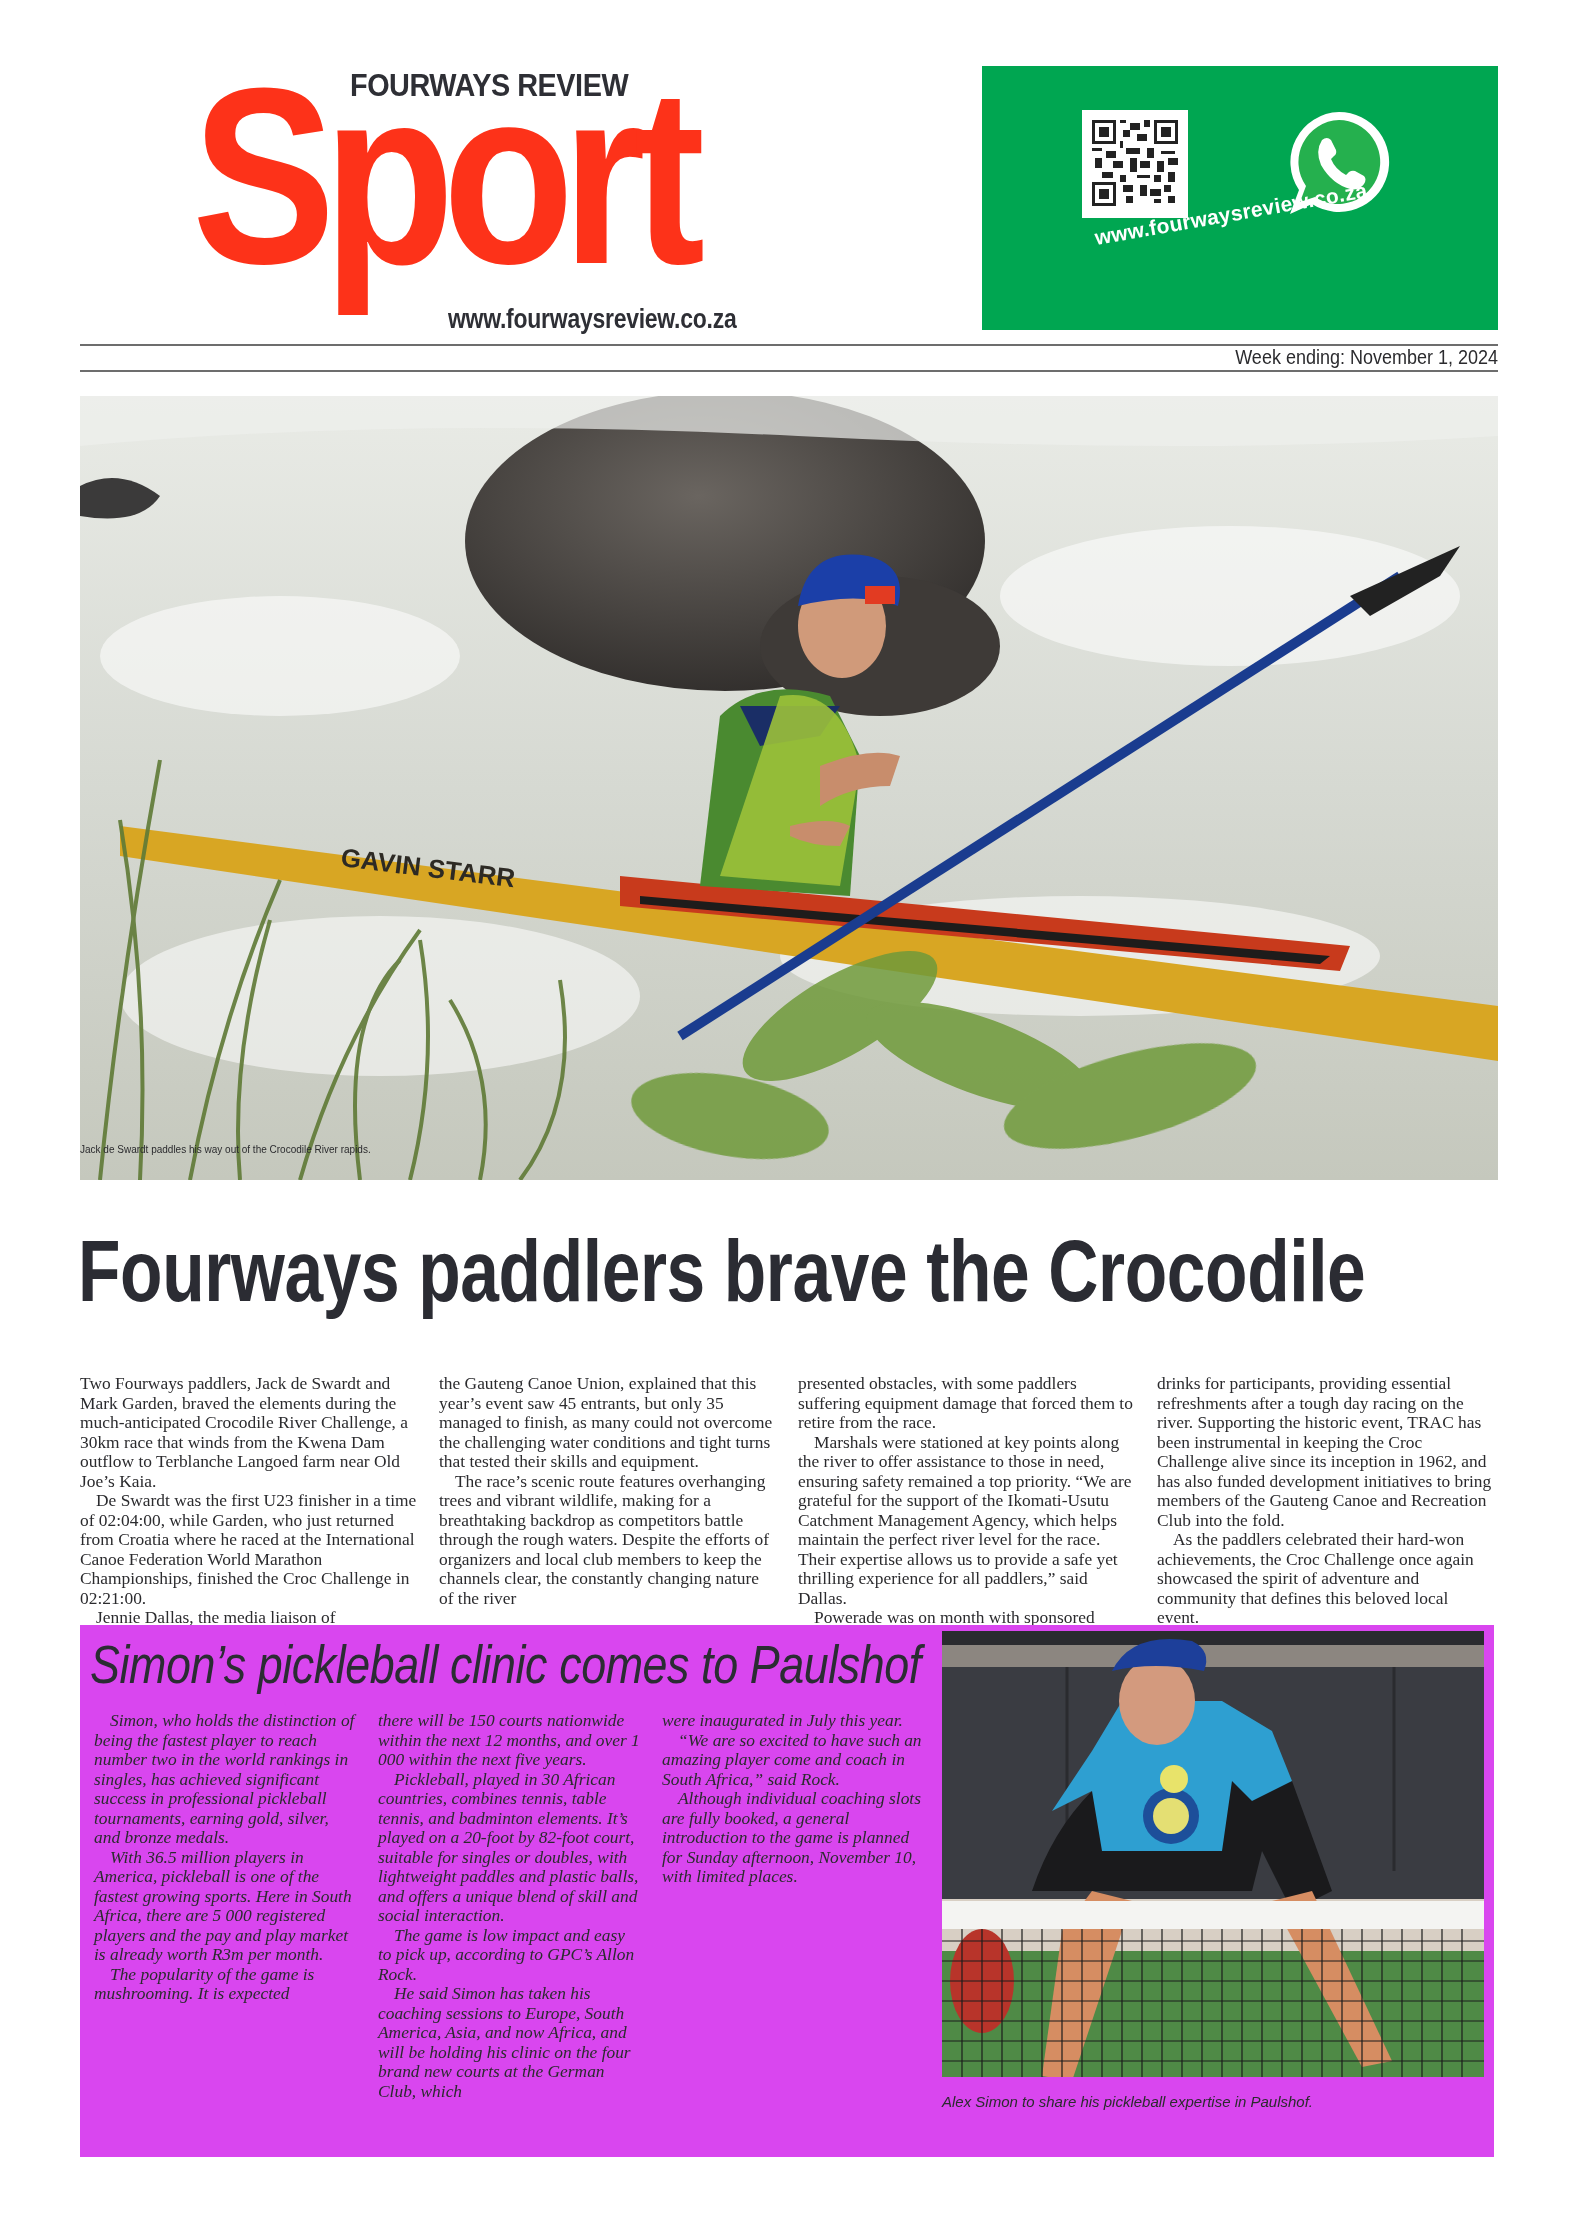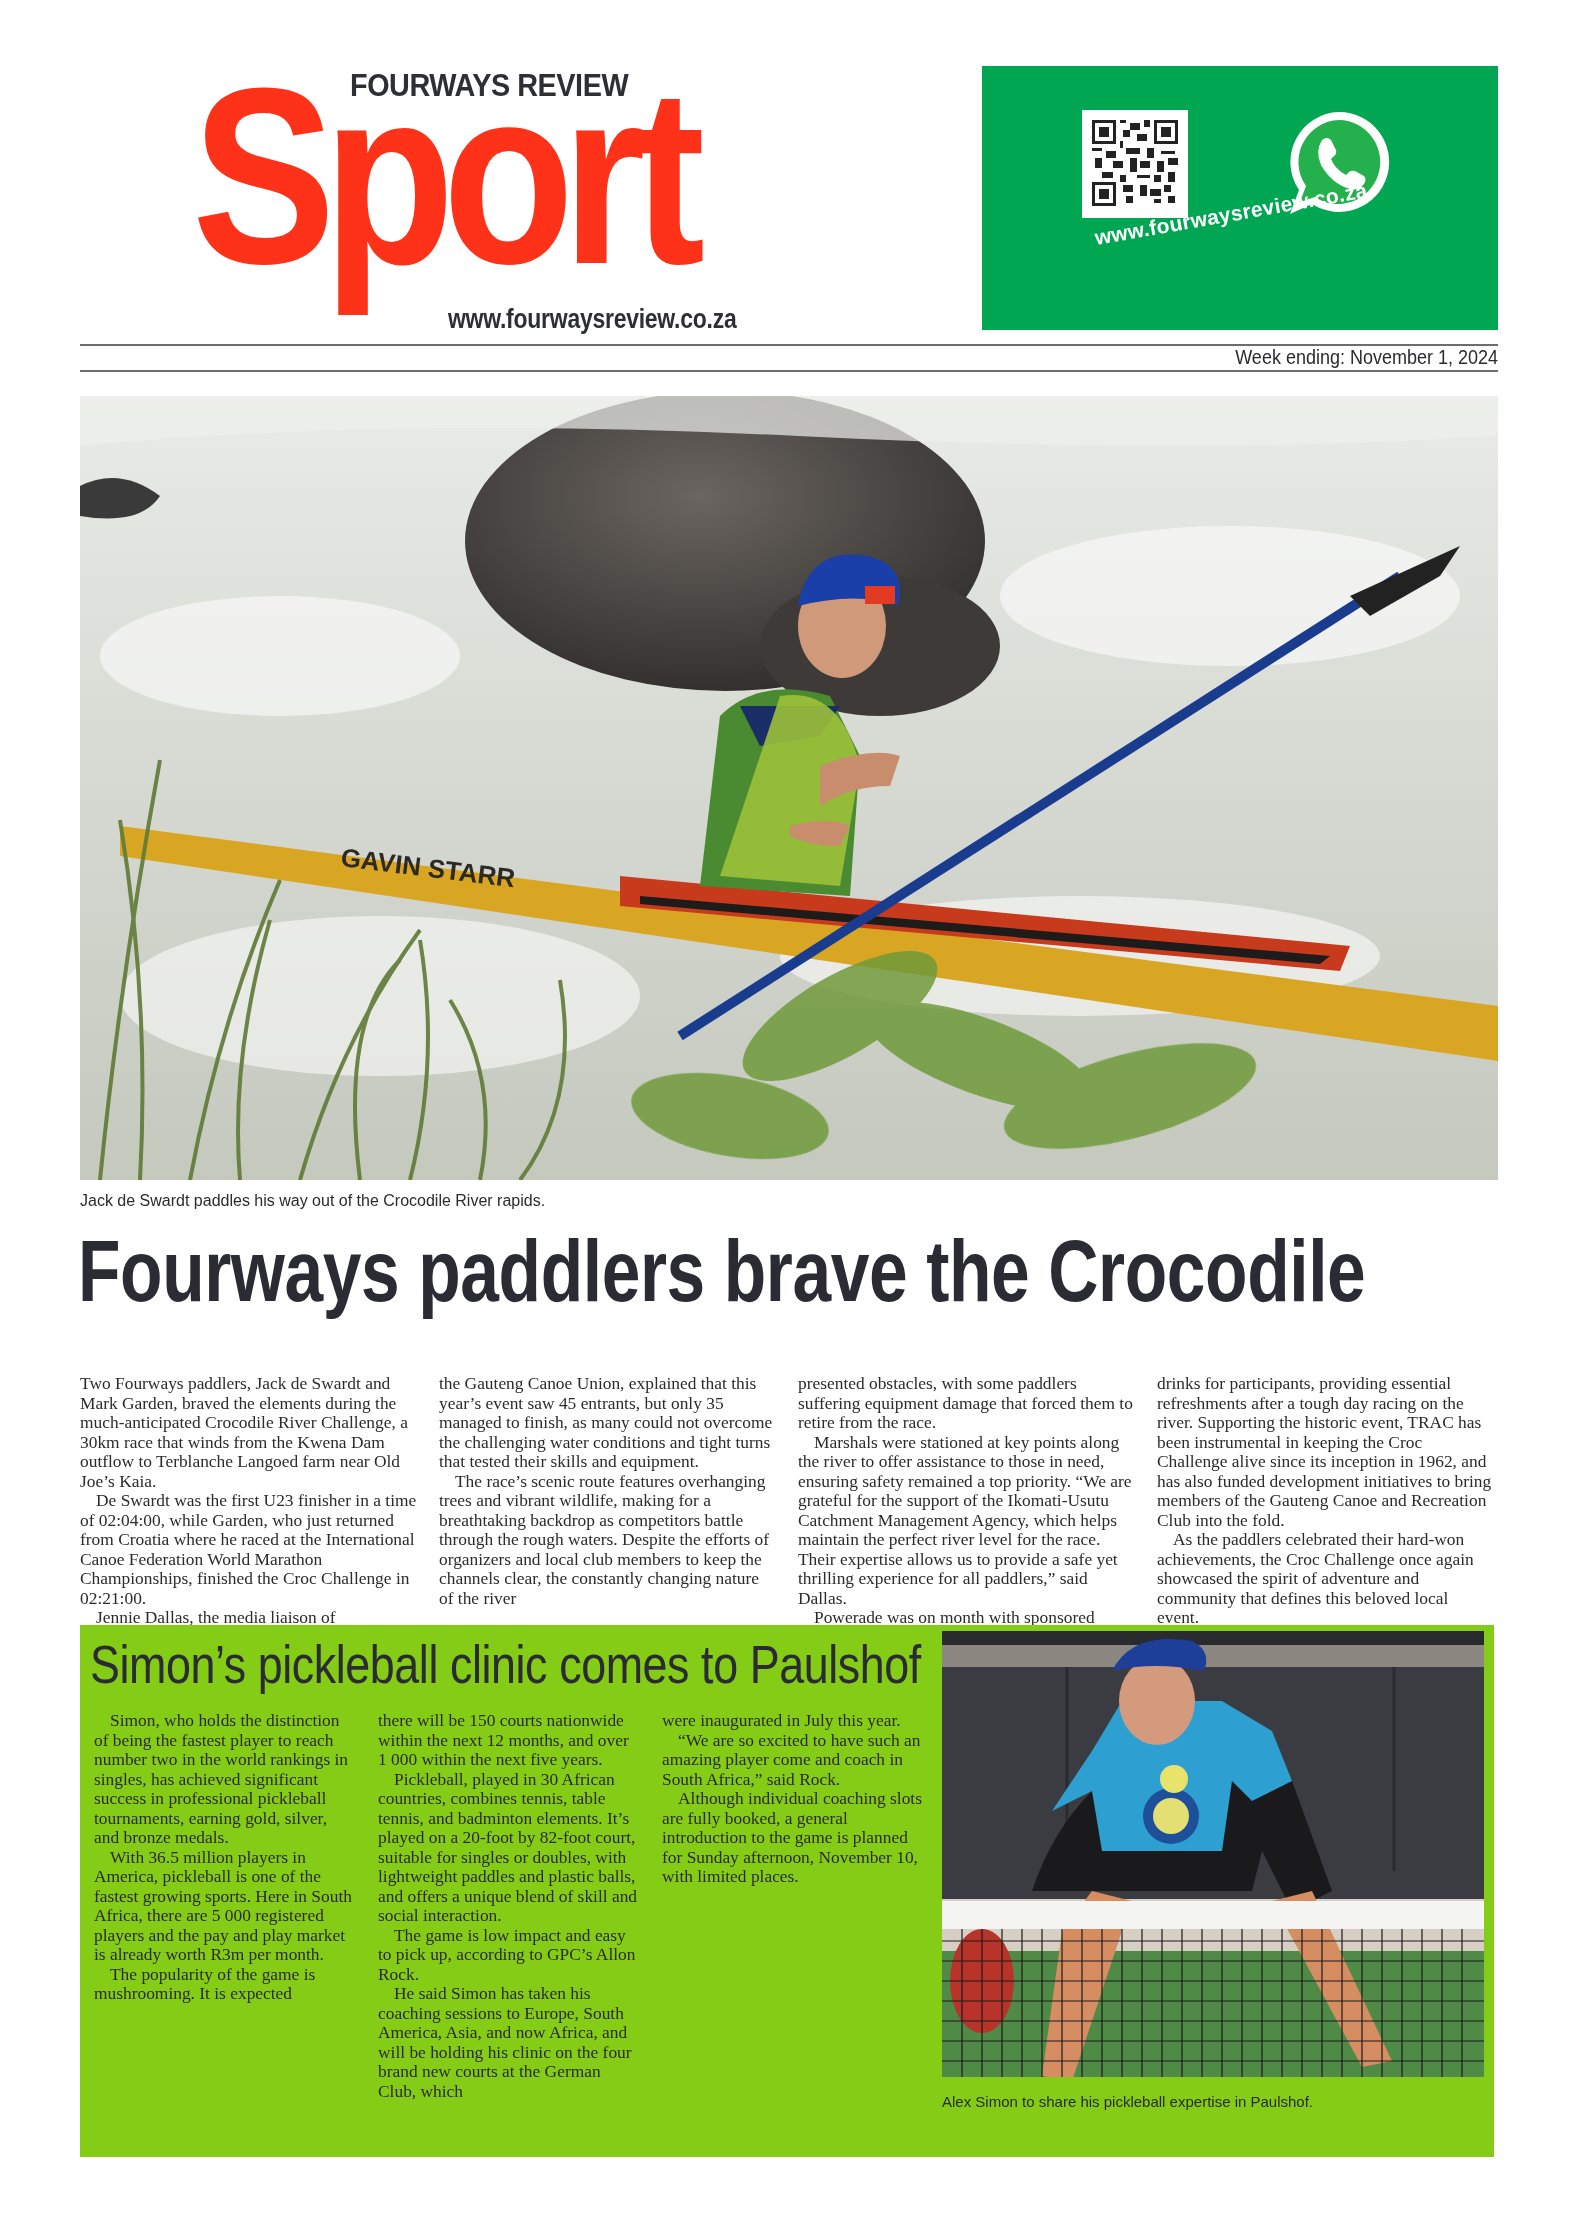--- a/index.html
+++ b/index.html
@@ -19,33 +19,33 @@
   .wa { position: absolute; left: 300px; top: 40px; width: 114px; height: 114px; }
   .promo-url { position: absolute; left: 115px; top: 160px; font-family: "Liberation Sans", sans-serif; font-weight: 700; font-size: 21px; color: #ffffff; transform: rotate(-10deg); transform-origin: left bottom; letter-spacing: 0.3px; }
 
   
   .rule { position: absolute; left: 80px; width: 1418px; height: 2px; background: #6d6d6d; }
   .week { position: absolute; right: 74px; top: 346px; font-family: "Liberation Sans", sans-serif; font-size: 20px; color: #2b2b2e; transform: scaleX(0.9); transform-origin: right; }
 
   
   .photo-main { position: absolute; left: 80px; top: 396px; width: 1418px; height: 784px; overflow: hidden; background: #d9dcd6; }
   .photo-main svg { width: 100%; height: 100%; display: block; }
-  .cap-main { position: absolute; left: 80px; top: 1192px; font-family: "Liberation Sans", sans-serif; font-size: 16px; color: #2b2b2e; }
+  .cap-main { position: absolute; left: 80px; top: 1144px; font-family: "Liberation Sans", sans-serif; font-size: 10px; color: #2b2b2e; }
 
   
   .headline { position: absolute; left: 78px; top: 1220px; font-family: "Liberation Sans", sans-serif; font-weight: 700; font-size: 88px; color: #2b2c33; white-space: nowrap; transform: scaleX(0.79); transform-origin: left; letter-spacing: -0.5px; }
 
   
   .cols { position: absolute; left: 80px; top: 1336px; width: 1418px; display: flex; gap: 22px; }
   .col { width: 337px; font-size: 17.4px; line-height: 19.5px; color: #2b2b2e; margin-top: 38px; }
   .col p { text-indent: 0; }
   .col p.ind { text-indent: 16px; }
 
   
-  .pbox { position: absolute; left: 80px; top: 1625px; width: 1414px; height: 532px; background: #84cc16; }
+  .pbox { position: absolute; left: 80px; top: 1625px; width: 1414px; height: 532px; background: #d946ef; font-style: italic; }
   .p-head { position: absolute; left: 10px; top: 8px; font-family: "Liberation Sans", sans-serif; font-size: 54px; color: #2b2c33; white-space: nowrap; transform: scaleX(0.83); transform-origin: left; letter-spacing: -0.5px; }
   .pcols { position: absolute; left: 14px; top: 86px; display: flex; gap: 22px; }
   .pcol { width: 262px; font-size: 17.4px; line-height: 19.5px; color: #2b2b2e; }
   .pcol p.ind { text-indent: 16px; }
   .p-photo { position: absolute; left: 862px; top: 6px; width: 542px; height: 446px; overflow: hidden; background: #36383d; }
   .p-photo svg { width: 100%; height: 100%; display: block; }
   .p-cap { position: absolute; left: 862px; top: 468px; font-family: "Liberation Sans", sans-serif; font-size: 15px; color: #2b2b2e; }
 </style>
 </head>
 <body>

